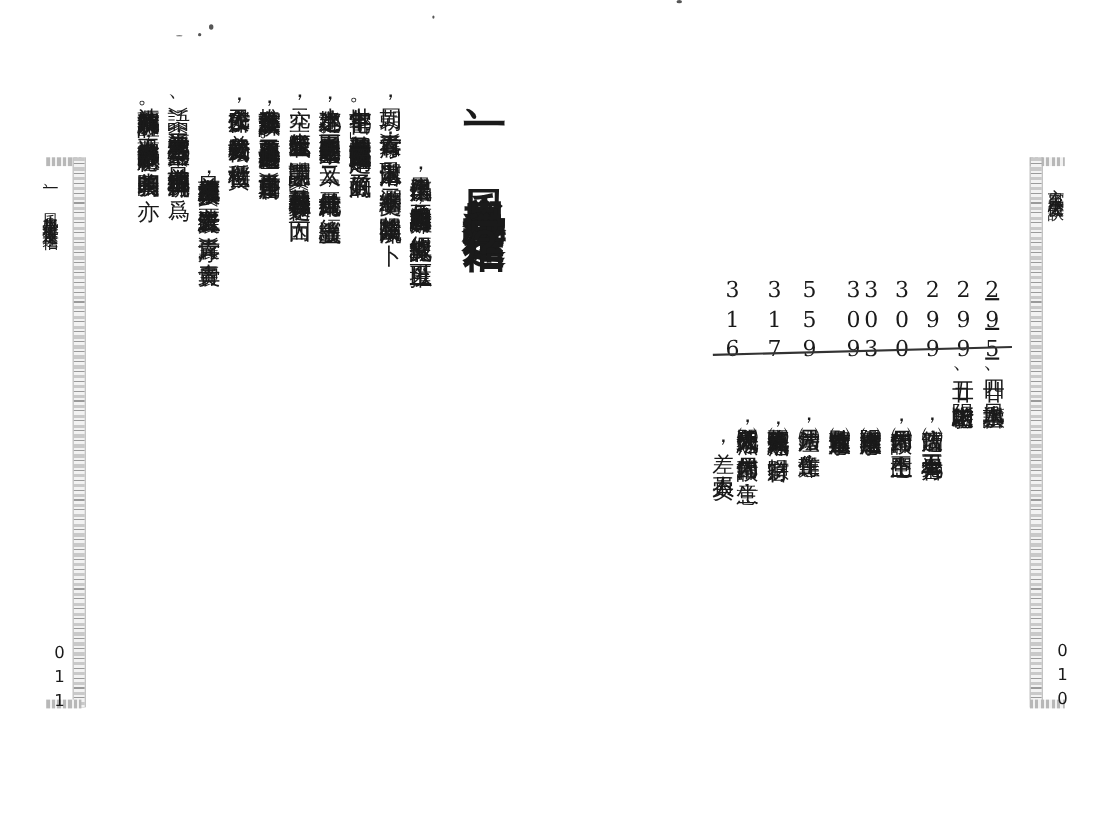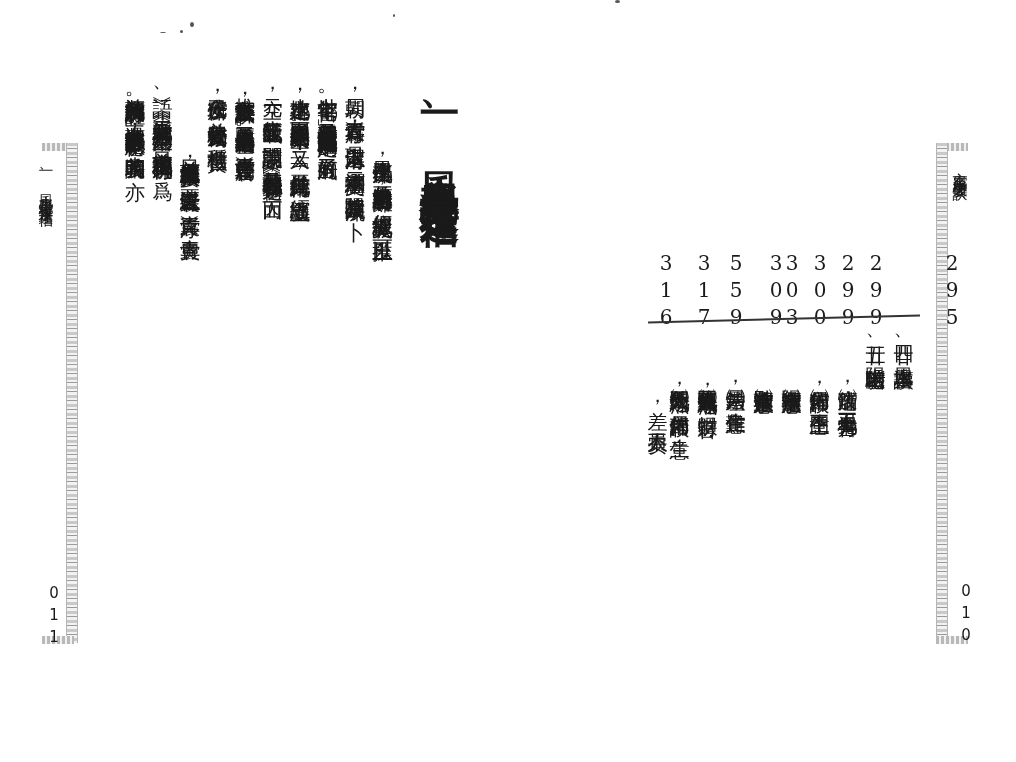--- a/index.html
+++ b/index.html
@@ -62,21 +62,21 @@
 <div>
 
   <div class="border-cap" style="left:936px; top:143px; width:32px;"></div>
   <div class="border-strip" style="left:936px; top:143px; height:500px;"></div>
   <div class="border-cap" style="left:936px; top:636px; width:32px;"></div>
 
   <div class="vcol running" style="left:952px; top:160px;">玄空風水突破要訣</div>
 
   <div class="vcol pagenum" style="left:958px; top:582px;">010</div>
 
-  <div class="toc-num" style="left:942px; word-break:break-all;">295</div>
+  <div class="toc-num" style="left:892px; word-break:break-all;text-decoration:underline;">295</div>
   <div class="toc-num" style="left:866px; word-break:break-all;">299</div>
   <div class="toc-num" style="left:838px; word-break:break-all;">299</div>
   <div class="toc-num" style="left:810px; word-break:break-all;">300</div>
   <div class="toc-num" style="left:782px; word-break:break-all;">303</div>
   <div class="toc-num" style="left:754px; word-break:break-all;margin-left:12px;">309</div>
   <div class="toc-num" style="left:726px; word-break:break-all;">559</div>
   <div class="toc-num" style="left:656px; word-break:break-all;">316</div>
   <div class="toc-num" style="left:670px; word-break:break-all;margin-left:24px;">317</div>
 
   <div class="rule" style="left:648px; top:318px; width:272px; transform:rotate(-1.5deg);"></div>

